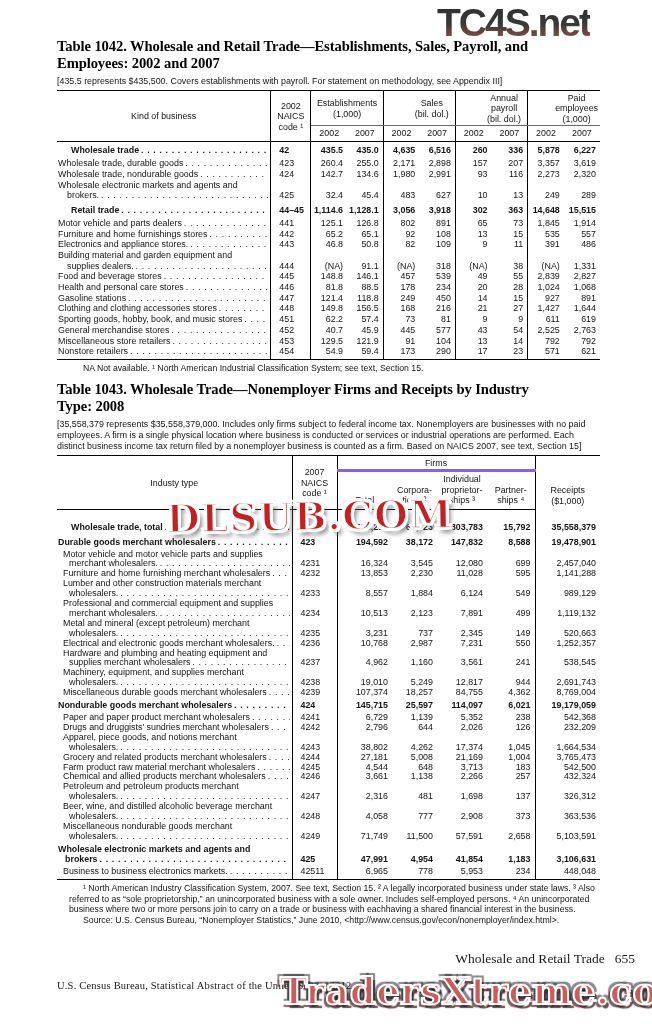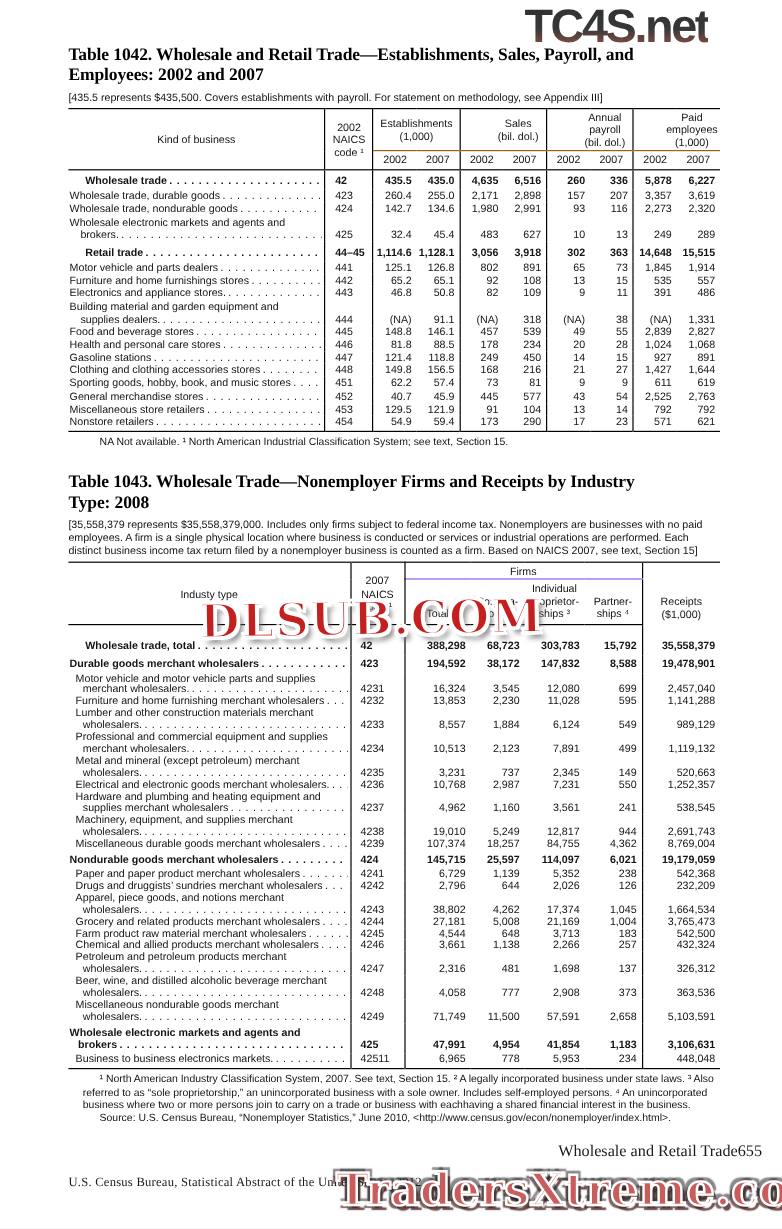--- a/index.html
+++ b/index.html
@@ -7,21 +7,21 @@
     position:relative; width:652px; height:1024px; background:#ffffff;
     font-family:"Liberation Sans", sans-serif; color:#141414; overflow:hidden;
     margin:0 auto;
   }
   #content { position:absolute; left:57px; top:38px; width:543px; z-index:1; }
 
   .tbl-title {
     font-family:"Liberation Serif", serif; font-weight:bold; color:#000;
     font-size:14.6px; line-height:17px; margin:0; letter-spacing:-0.1px;
   }
-  .tbl-title.t2 { margin-top:20px; }
+  .tbl-title.t2 { margin-top:7px; }
   .tbl-note { font-size:8.9px; line-height:11px; margin:4px 0 0 0; color:#141414; }
 
   table { border-collapse:collapse; table-layout:fixed; width:100%; margin-top:3px;
           border-bottom:1.5px solid #000; }
   thead th { font-weight:normal; font-size:8.9px; line-height:10.4px;
              text-align:center; vertical-align:middle; padding:2px 1px 1px 1px; }
   thead tr.r1 th { border-top:1.5px solid #000; }
   th.naics { border-left:1px solid #000; border-right:1px solid #000; }
   td { font-size:8.9px; line-height:10.7px; vertical-align:bottom; padding:0 1px; }
   #t1043 td { line-height:9.9px; }
@@ -30,21 +30,21 @@
   #t1042 thead th.grp { border-bottom:1px solid #a16207; }
   #t1042 thead th.grp + th.grp { border-left:1px solid #000;padding-left:26px; }
   #t1042 thead tr.r2 th { border-bottom:1.5px solid #000; padding-bottom:2px; }
   #t1042 thead th.kind, #t1042 thead th.naics { border-bottom:1.5px solid #000; }
   #t1042 thead tr.r2 th.gl { border-left:1px solid #000; }
   #t1042 tbody td:nth-child(2) { border-left:1px solid #000; border-right:1px solid #000; }
   #t1042 tbody td:nth-child(4), #t1042 tbody td:nth-child(6),
   #t1042 tbody td:nth-child(8) { border-right:1px solid #000; }
 
   
-  #t1043 thead th.firms { border-bottom:1px solid #8b5cf6; padding-bottom:1px; }
+  #t1043 thead th.firms { border-bottom:3px solid #8b5cf6; padding-bottom:1px; }
   #t1043 thead th.receipts { border-left:1px solid #000; vertical-align:bottom; padding-bottom:3px; }
   #t1043 thead tr.r2 th { border-bottom:1.5px solid #000; vertical-align:bottom; padding-bottom:3px; }
   #t1043 thead th.kind, #t1043 thead th.naics { border-bottom:1.5px solid #000; }
   #t1043 tbody td:nth-child(2) { border-left:1px solid #000; border-right:1px solid #000; }
   #t1043 tbody td:nth-child(7) { border-left:1px solid #000; }
 
   .cc { text-align:left; padding-left:8px; }
   .vc { text-align:right; padding-right:4px; }
   tr.rb td { font-weight:bold; padding-top:3.5px; padding-bottom:2.5px; }
   #t1043 tr.rb td { padding-top:3px; padding-bottom:2px; }
@@ -67,21 +67,21 @@
   #t1043 .lvl-sec .ll.cont { padding-left:7px; }
 
   .fn { font-size:8.7px; line-height:10.6px; margin-top:3px; color:#141414; }
   .fn p { margin:0; text-indent:14px; }
   .fn p.para { text-indent:14px;margin-left:12px; }
 
   #footer-right {
     position:absolute; right:17px; top:951px; z-index:1;
     font-family:"Liberation Serif", serif; font-size:13.5px; color:#1a1a1a;
   }
-  #footer-right .pgnum { margin-left:0;font-family:Liberation Serif, serif; }
+  #footer-right .pgnum { margin-left:10px;font-family:Liberation Serif, serif; }
   #footer-left {
     position:absolute; left:57px; top:980px; z-index:1;
     font-family:"Liberation Serif", serif; font-size:10.5px; letter-spacing:0.2px; color:#1a1a1a;
   }
 
   
   #wm-top {
     position:absolute; left:437px; top:1px; z-index:5;
     font-family:"Liberation Sans", sans-serif; font-weight:bold; font-size:39px;
     letter-spacing:-2px; white-space:nowrap;

